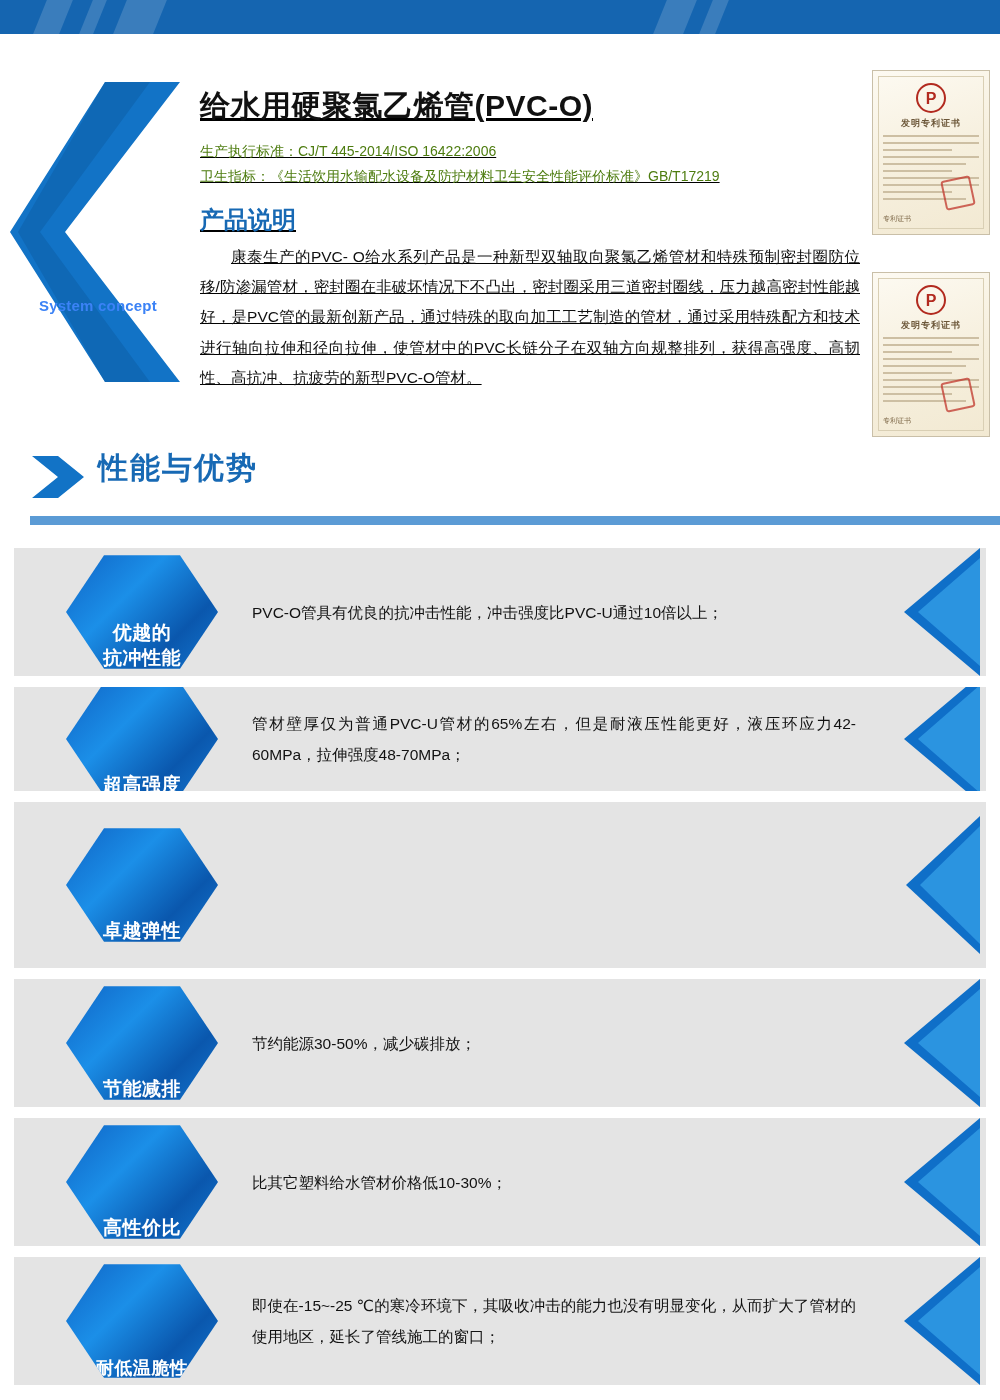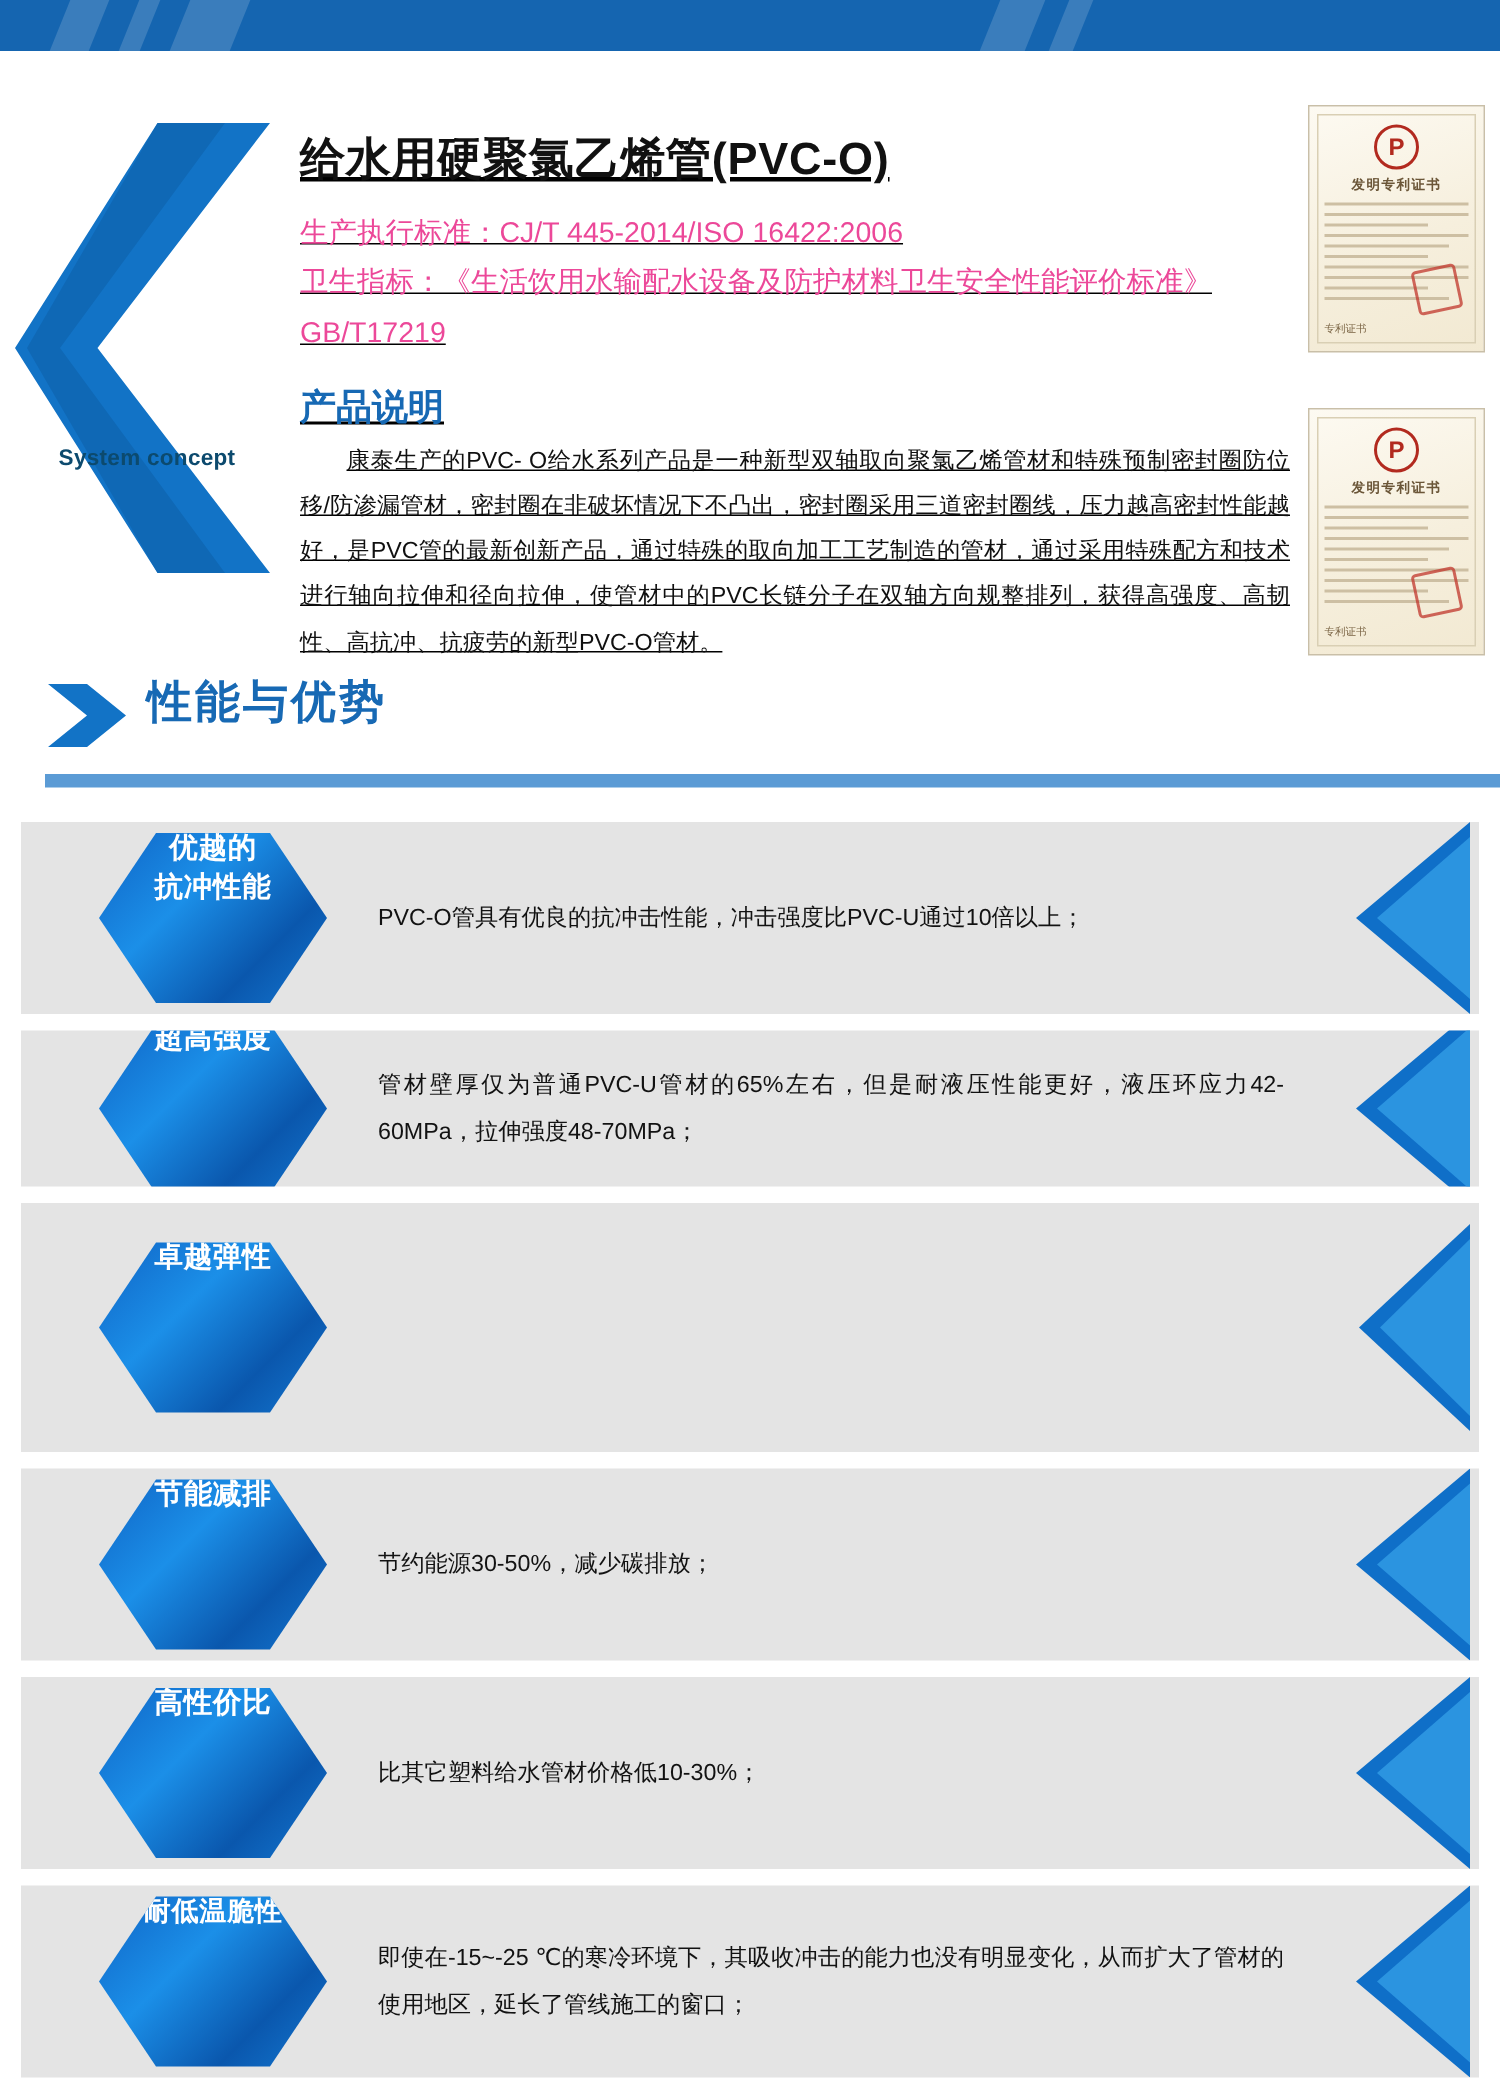--- a/index.html
+++ b/index.html
@@ -32,43 +32,43 @@
   .logo-wrap {
     position: absolute; left: 10px; top: 72px;
     width: 180px; height: 330px;
   }
   .logo-svg { position:absolute; left:0; top:0; }
   .logo-caption {
     position: absolute;
     left: 8px; top: 225px;
     width: 160px;
     text-align: center;
-    color: #0c4a6e;
+    color: #3b82f6;
     font-size: 15px;
     font-weight: 700;
     letter-spacing: .2px;
   }
 
   
   .head {
     position: absolute;
     left: 200px; top: 86px;
     width: 660px;
     text-decoration: underline;
   }
   .prod-title {
     font-size: 30px;
     font-weight: 700;
     color: #111111;
     letter-spacing: .5px;
     margin: 0 0 12px 0;
   }
   .std-line {
-    font-size: 19px;
-    color: #ec4899;
+    font-size: 14px;
+    color: #4d7c0f;
     line-height: 1.75;
   }
   .sec-desc-title {
     margin-top: 16px;
     font-size: 24px;
     font-weight: 700;
     color: #1769b4;
   }
   .desc-body {
     margin-top: 6px;
@@ -164,21 +164,21 @@
     margin-bottom: 11px;
     overflow: hidden;
   }
   .hex {
     position: absolute;
     left: 52px; top: 50%;
     transform: translateY(-50%);
     width: 152px; height: 118px;
     background: linear-gradient(135deg,#0f63c4 0%, #1b8fe8 38%, #0a57ad 72%, #1478d2 100%);
     clip-path: polygon(25% 2%, 75% 2%, 100% 50%, 75% 98%, 25% 98%, 0% 50%);
-    display: flex; align-items: flex-start; justify-content: center;
+    display: flex; align-items: flex-end; justify-content: center;
   }
   .hex span {
     color: #ffffff;
     font-size: 19px;
     font-weight: 700;
     text-align: center;
     line-height: 1.35;
     letter-spacing: .5px;
     padding: 0 6px;
   }

